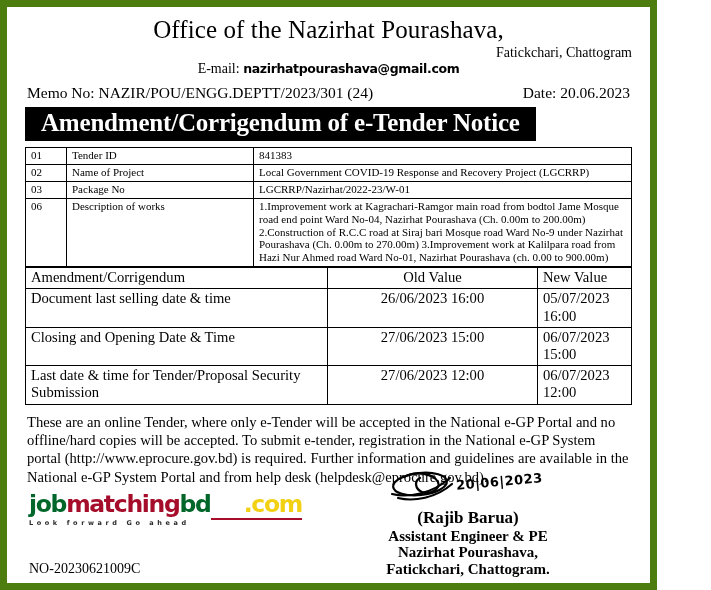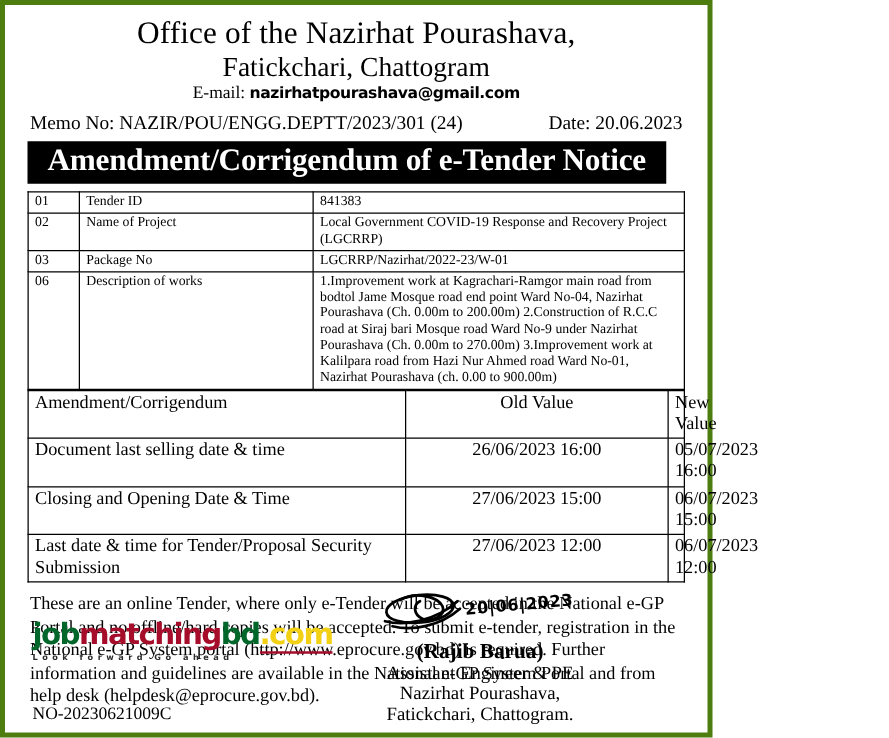--- a/index.html
+++ b/index.html
@@ -9,44 +9,44 @@
   }
   body {
     width: 711px;
     height: 590px;
     font-family: "Liberation Serif", serif;
     color: #000000;
     overflow: hidden;
   }
   .page {
     position: relative;
-    width: 570px;
+    width: 657px;
     height: 590px;
     box-sizing: border-box;
-    border: 4px solid #4d7c0f;
+    border: 7px solid #4d7c0f;
     background: #fff;
   }
   .inner {
     position: absolute;
     left: 0; top: 0; right: 0; bottom: 0;
     padding: 6px 18px 0 18px;
     box-sizing: border-box;
   }
 
   
   .org-title {
     text-align: center;
     font-size: 25px;
     line-height: 1.06;
     letter-spacing: 0.1px;
     margin-top: 4px;
   }
   .org-sub {
-    text-align: center;
-    font-size: 22px;
+    text-align: right;
+    font-size: 14px;
     line-height: 1.12;
     margin-top: 1px;
   }
   .org-email {
     text-align: center;
     font-size: 14px;
     line-height: 1.15;
     margin-top: 1px;
   }
   .org-email .email-addr {
@@ -151,20 +151,21 @@
     letter-spacing: -1.3px;
     line-height: 1;
     white-space: nowrap;
   }
   .logo-text .s-green  { color: #00662a; }
   .logo-text .s-red    { color: #a50d2a; }
   .logo-text .s-yellow { color: #f2d014; }
   .logo-dotcom {
     border-bottom: 2.5px solid #a50d2a;
     padding-bottom: 0px;
+    padding-left: 33px;
   }
   .logo-tag {
     font-family: "DejaVu Sans", sans-serif;
     font-size: 6.5px;
     font-weight: bold;
     color: #2b2b2b;
     letter-spacing: 3.6px;
     margin-top: 2px;
     white-space: nowrap;
   }
@@ -204,20 +205,21 @@
     letter-spacing: 0.5px;
   }
   .sign-name {
     font-size: 17px;
     font-weight: bold;
     line-height: 1.14;
   }
   .sign-line {
     font-size: 15px;
     line-height: 1.1;
+    font-weight: bold;
   }
 </style>
 </head>
 <body>
 
 <div class="page">
   <div class="inner">
 
     <div class="org-title">Office of the Nazirhat Pourashava,</div>
     <div class="org-sub">Fatickchari, Chattogram</div>

